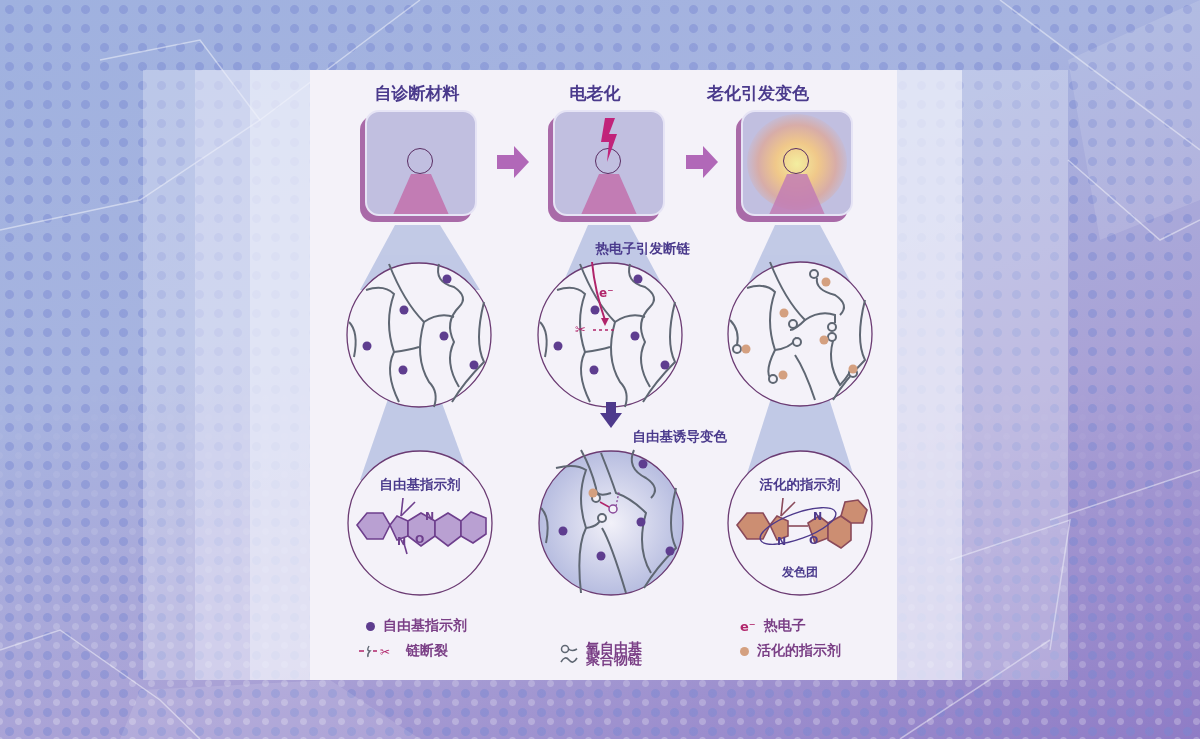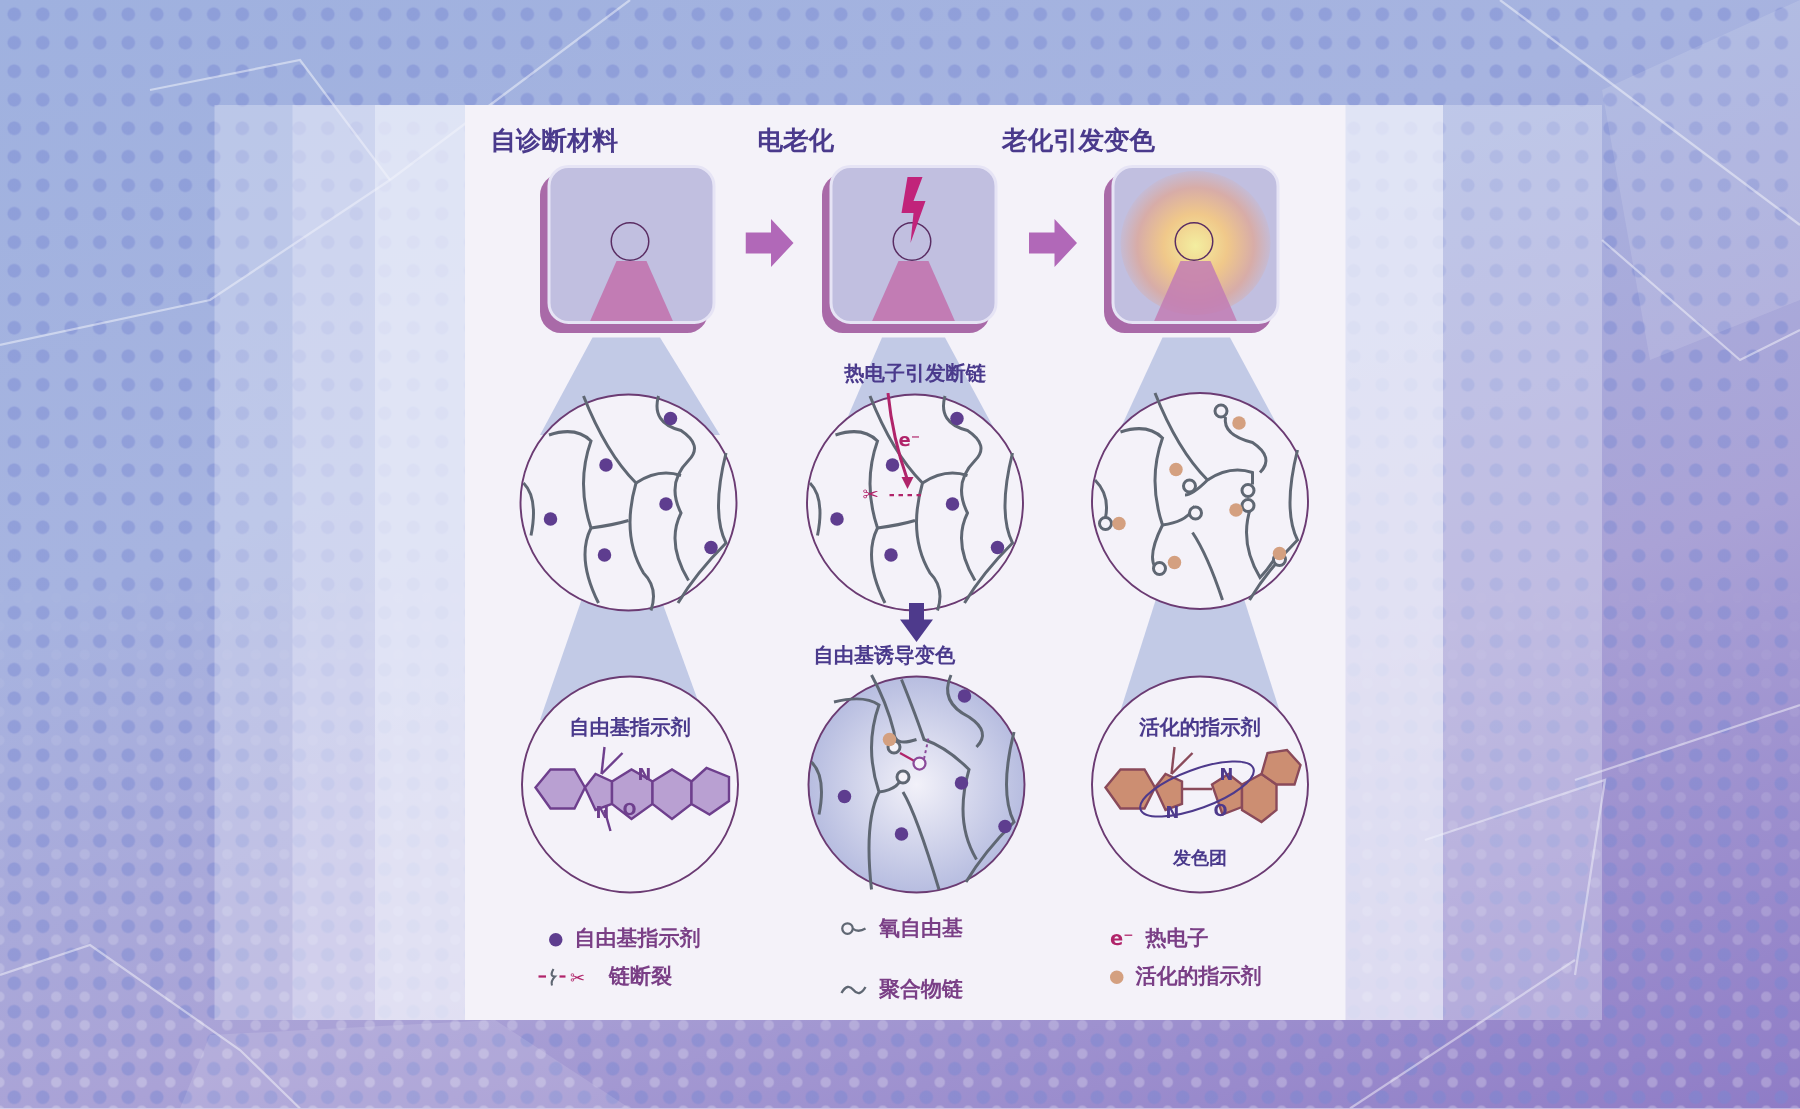--- a/index.html
+++ b/index.html
@@ -20,28 +20,28 @@
     mask-image: linear-gradient(180deg, transparent 50%, #000 100%);
     -webkit-mask-image: linear-gradient(180deg, transparent 50%, #000 100%);
   }
   .bg-lines { position:absolute; inset:0; }
   .layer { position:absolute; top:70px; height:610px; }
   .l1 { left:143px; width:925px; background:rgba(235,238,250,0.35); }
   .l2 { left:195px; width:767px; background:rgba(240,242,252,0.35); }
   .l3 { left:250px; width:712px; background:rgba(245,246,253,0.45); }
   .card { position:absolute; left:310px; top:70px; width:587px; height:610px; background:#f4f2f9; }
 
-  .title { position:absolute; font-size:17px; font-weight:bold; color:#4a3a8c; width:180px; }
+  .title { position:absolute; font-size:17px; font-weight:bold; color:#4a3a8c; text-align:center; width:180px; }
   .box {
     position:absolute; width:108px; height:102px; border-radius:14px;
     background:#c1bfe0; border:2px solid #e6e4f5;
     box-shadow:-5px 6px 0 #a96aa8;
   }
   .box .circ { position:absolute; left:40px; top:36px; width:26px; height:26px; border-radius:50%; border:1.5px solid #5a2d63; box-sizing:border-box; }
-  .sublabel { position:absolute; font-size:13.5px; font-weight:bold; color:#4a3a8c; text-align:center; }
+  .sublabel { position:absolute; font-size:13.5px; font-weight:bold; color:#4a3a8c; text-align:right; }
   .legend-item { position:absolute; font-size:14px; font-weight:bold; color:#7a3f86; display:flex; align-items:center; gap:8px; }
   .leg-dot { width:9px; height:9px; border-radius:50%; display:inline-block; }
   .inner-label { position:absolute; font-size:13.5px; font-weight:bold; color:#4a3a8c; text-align:center; }
 </style>
 </head>
 <body>
 
 <div class="dots"></div>
 <div class="dots2"></div>
 <svg class="bg-lines" width="1200" height="739">
@@ -189,21 +189,21 @@
       <circle cx="21" cy="89" r="4.5"></circle>
     <circle cx="58" cy="115" r="4.5"></circle>
       <circle cx="128" cy="109" r="4.5"></circle>
   </g>
 </svg>
 
 <svg style="position:absolute;left:600px;top:402px" width="22" height="26">
   <rect x="6" y="0" width="10" height="12" fill="#4e3a8c"></rect>
   <polygon points="0,11 22,11 11,26" fill="#4e3a8c"></polygon>
 </svg>
-<div class="sublabel" style="left:507px;top:428px;width:165px;">自由基诱导变色</div>
+<div class="sublabel" style="left:562px;top:428px;width:165px;">自由基诱导变色</div>
 
 <svg style="position:absolute;left:345px;top:448px" width="150" height="150">
   <circle cx="75" cy="75" r="72" fill="#f4f2f9" stroke="#6b3b73" stroke-width="1.3"></circle>
   <g fill="#b9a0d2" stroke="#6e3f8d" stroke-width="1.6">
     <polygon points="12,77 22,65 38,65 45,77 38,91 22,91"></polygon>
     <polygon points="45,77 52,68 63,73 63,88 52,92"></polygon>
     <polygon points="63,73 76,65 90,73 90,88 76,98 63,88"></polygon>
     <polygon points="90,73 103,65 116,73 116,88 103,98 90,88"></polygon>
     <polygon points="116,73 126,64 141,70 141,86 128,95 116,88"></polygon>
   </g>
@@ -291,21 +291,21 @@
 </div>
 <div class="legend-item" style="left:358px;top:642px;">
   <svg width="40" height="14">
     <line x1="1" y1="7" x2="6" y2="7" stroke="#b0246a" stroke-width="1.5"></line>
     <path d="M11,2 Q8,7 12,7 Q9,10 10,13" stroke="#5f6773" stroke-width="1.4" fill="none"></path>
     <line x1="15" y1="7" x2="19" y2="7" stroke="#b0246a" stroke-width="1.5"></line>
     <text x="22" y="12" font-size="12" fill="#b0246a" font-family="DejaVu Sans, sans-serif">✂</text>
   </svg>
   <span>链断裂</span>
 </div>
-<div class="legend-item" style="left:560px;top:610px;">
+<div class="legend-item" style="left:560px;top:640px;">
   <svg width="18" height="12">
       <circle cx="5" cy="6" r="3.5" fill="none" stroke="#5f6773" stroke-width="1.5"></circle>
       <path d="M8.5,6 Q12,9 17,6" stroke="#5f6773" stroke-width="1.5" fill="none"></path>
     </svg>
   <span>氧自由基</span>
 </div>
 <div class="legend-item" style="left:740px;top:642px;">
   <span class="leg-dot" style="background:#d4a080"></span>
   <span>活化的指示剂</span>
 </div>

